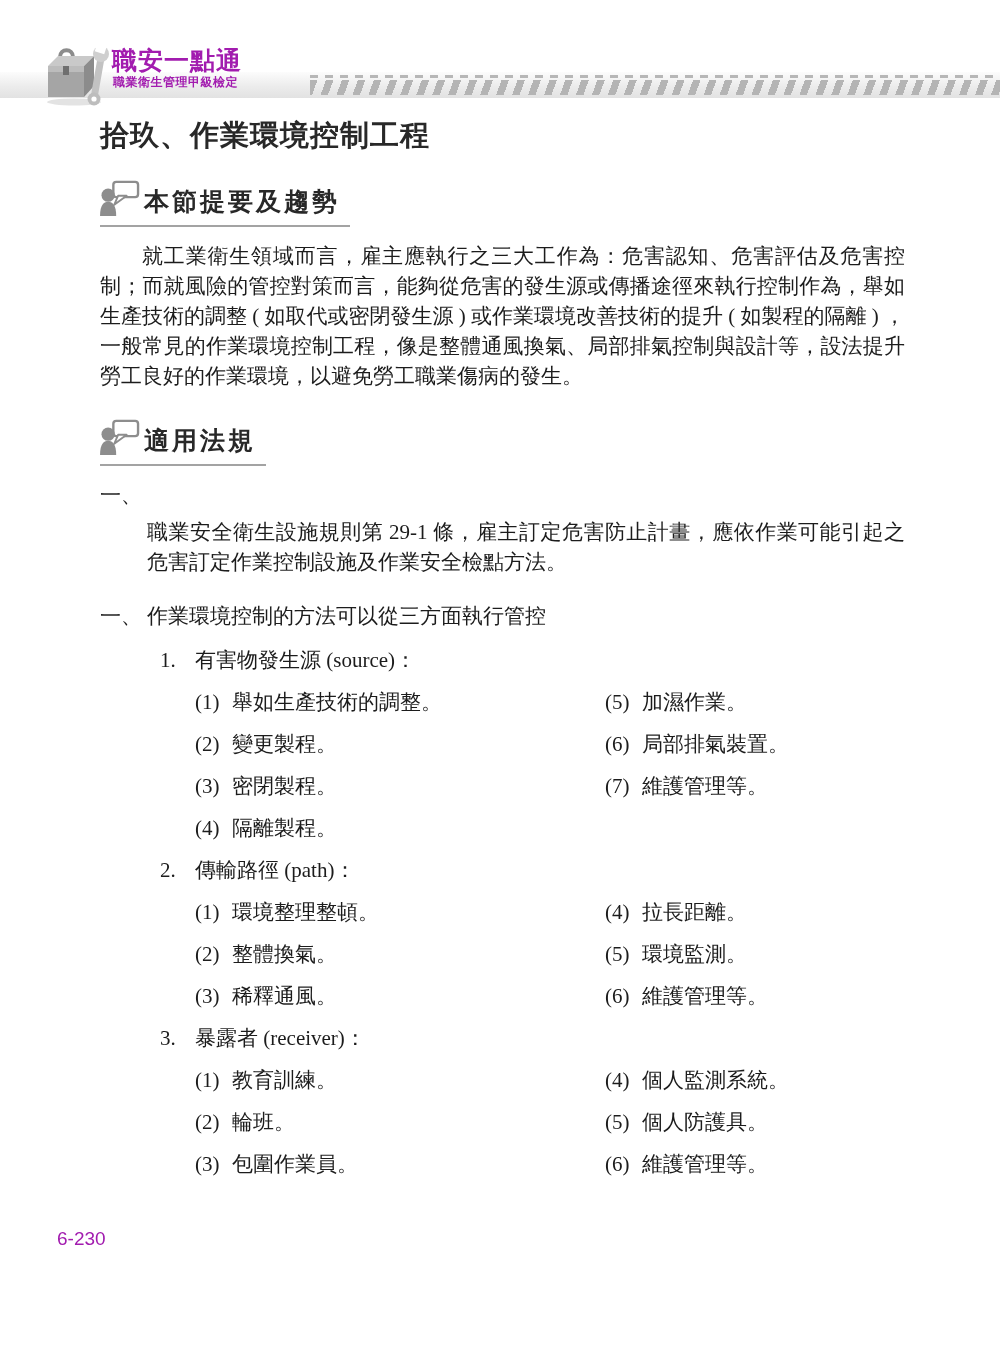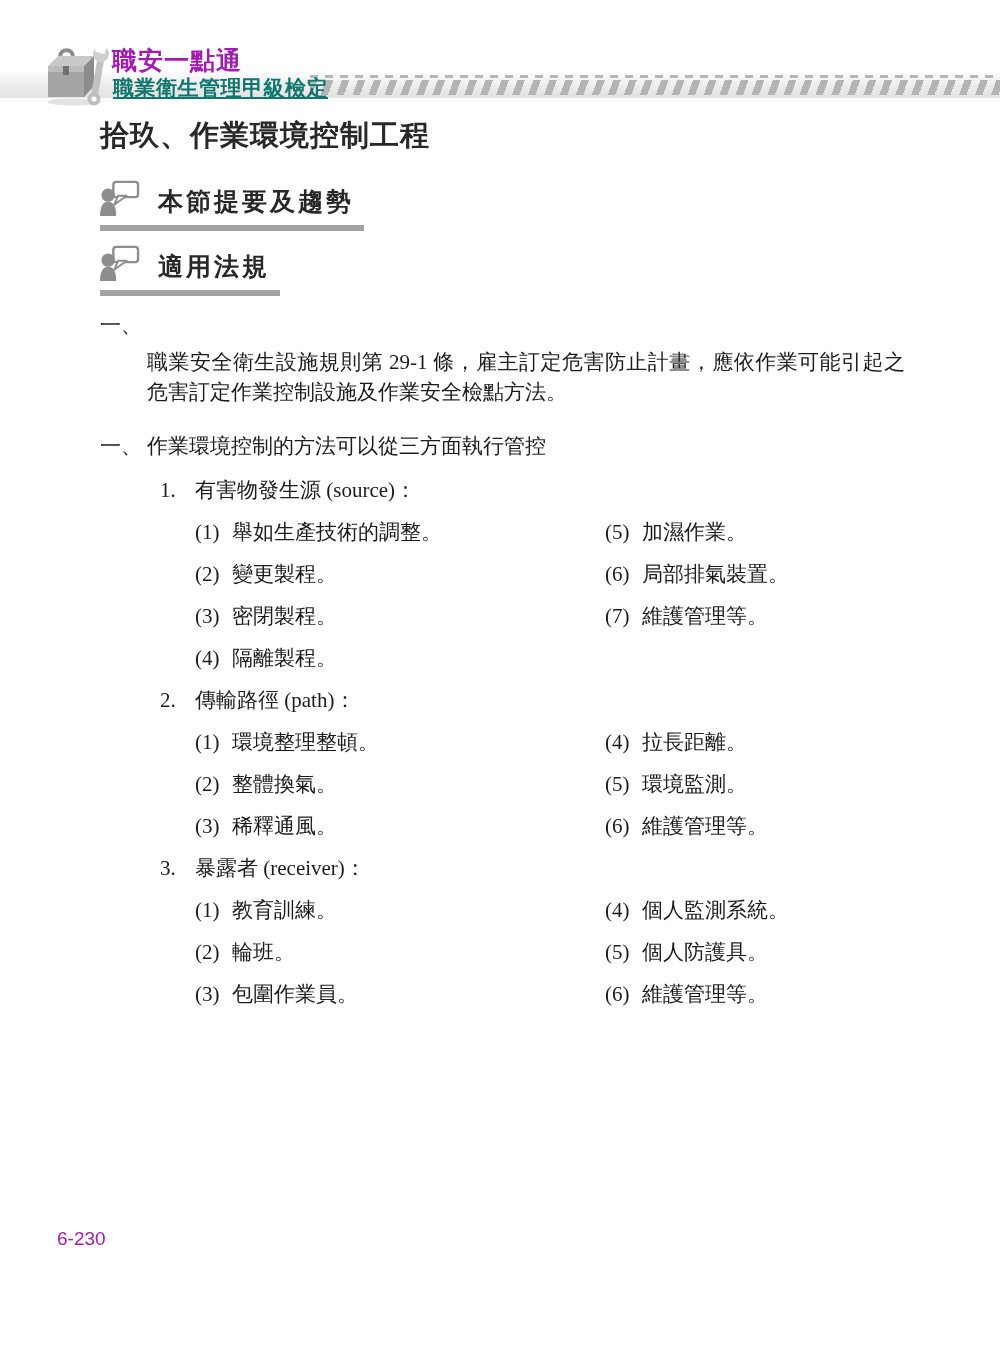--- a/index.html
+++ b/index.html
@@ -23,33 +23,33 @@
       repeating-linear-gradient(90deg,#b7b7b7 0 8px,rgba(0,0,0,0) 8px 15px) left top/100% 3px no-repeat,
       repeating-linear-gradient(110deg,#b4b4b4 0 7px,rgba(0,0,0,0) 7px 15px) left 5px/100% 100% no-repeat;
   }
   .brand-logo{position:absolute;left:44px;top:44px;z-index:2;}
   .brand-title{
     position:absolute;left:112px;top:44px;z-index:2;
     font-size:25px;font-weight:900;color:#a21caf;letter-spacing:1px;
   }
   .brand-subtitle{
     position:absolute;left:113px;top:74px;z-index:2;
-    font-size:21px;font-weight:700;color:#0f766e;letter-spacing:0.5px;text-decoration:underline;
+    font-size:12px;font-weight:700;color:#a21caf;letter-spacing:0.5px;
   }
 
   
   main{position:absolute;left:100px;right:95px;top:118px;}
   h1.page-title{
     margin:0 0 28px 0;font-size:29px;line-height:34px;font-weight:700;
     color:#282828;letter-spacing:1px;
   }
   .section-head-wrap{margin:0 0 14px 0;}
   .section-head{
-    display:inline-flex;align-items:center;gap:18px;
-    border-bottom:6px solid #a3a3a3;padding:0 10px 3px 0;
+    display:inline-flex;align-items:center;gap:4px;
+    border-bottom:2px solid #a3a3a3;padding:0 10px 3px 0;
   }
   .section-head .head-text{
     font-size:25px;font-weight:700;color:#282828;letter-spacing:3px;line-height:36px;
   }
   .intro-paragraph{
     margin:0 0 28px 0;font-size:21px;line-height:30px;text-align:justify;
     text-indent:2em;color:#1c1c1c;
   }
   
   .law-item{display:flex;margin:0 0 26px 0;font-size:21px;line-height:30px;}
@@ -110,20 +110,21 @@
           <rect x="14" y="2" width="26" height="16" rx="3" fill="#fff" stroke="#8d8d8d" stroke-width="2.5"></rect>
           <path d="M19,16.6 L15,26 L28,16.6 Z" fill="#fff" stroke="#8d8d8d" stroke-width="2" stroke-linejoin="round"></path>
           <circle cx="8.5" cy="16" r="7" fill="#8d8d8d"></circle>
           <path d="M0,38 C0,27 3.5,23 8.5,23 C13.5,23 17,27 17,38 Z" fill="#8d8d8d"></path>
         </svg>
       </span>
       <span class="head-text sans">本節提要及趨勢</span>
     </div>
   </div>
 
+  <p class="intro-paragraph">就工業衛生領域而言，雇主應執行之三大工作為：危害認知、危害評估及危害控制；而就風險的管控對策而言，能夠從危害的發生源或傳播途徑來執行控制作為，舉如生產技術的調整 ( 如取代或密閉發生源 ) 或作業環境改善技術的提升 ( 如製程的隔離 ) ，一般常見的作業環境控制工程，像是整體通風換氣、局部排氣控制與設計等，設法提升勞工良好的作業環境，以避免勞工職業傷病的發生。</p>
 
   <div class="section-head-wrap">
     <div class="section-head">
       <span class="icon">
         <svg width="40" height="38" viewBox="0 0 42 40" aria-hidden="true">
           <rect x="14" y="2" width="26" height="16" rx="3" fill="#fff" stroke="#8d8d8d" stroke-width="2.5"></rect>
           <path d="M19,16.6 L15,26 L28,16.6 Z" fill="#fff" stroke="#8d8d8d" stroke-width="2" stroke-linejoin="round"></path>
           <circle cx="8.5" cy="16" r="7" fill="#8d8d8d"></circle>
           <path d="M0,38 C0,27 3.5,23 8.5,23 C13.5,23 17,27 17,38 Z" fill="#8d8d8d"></path>
         </svg>

